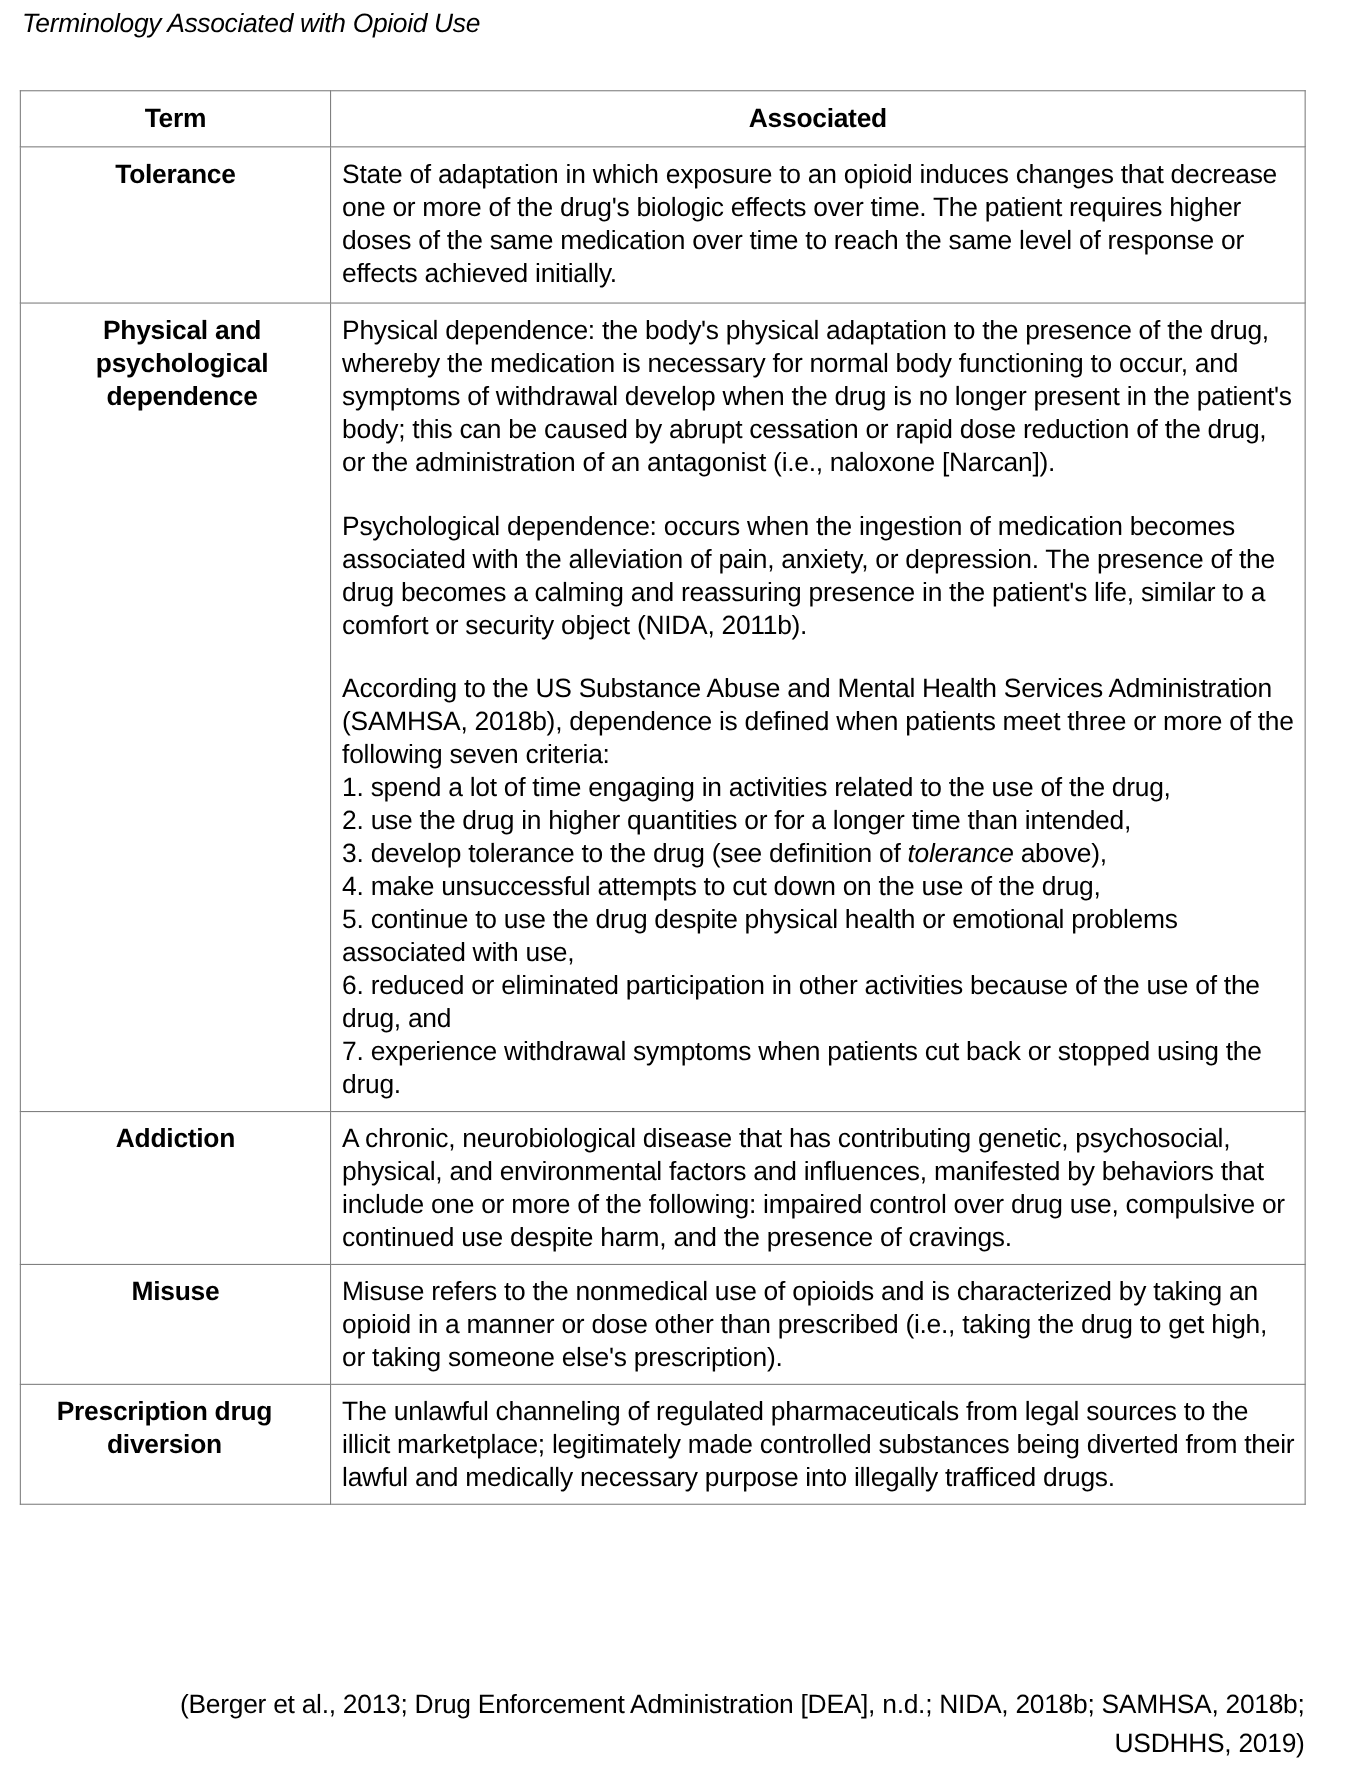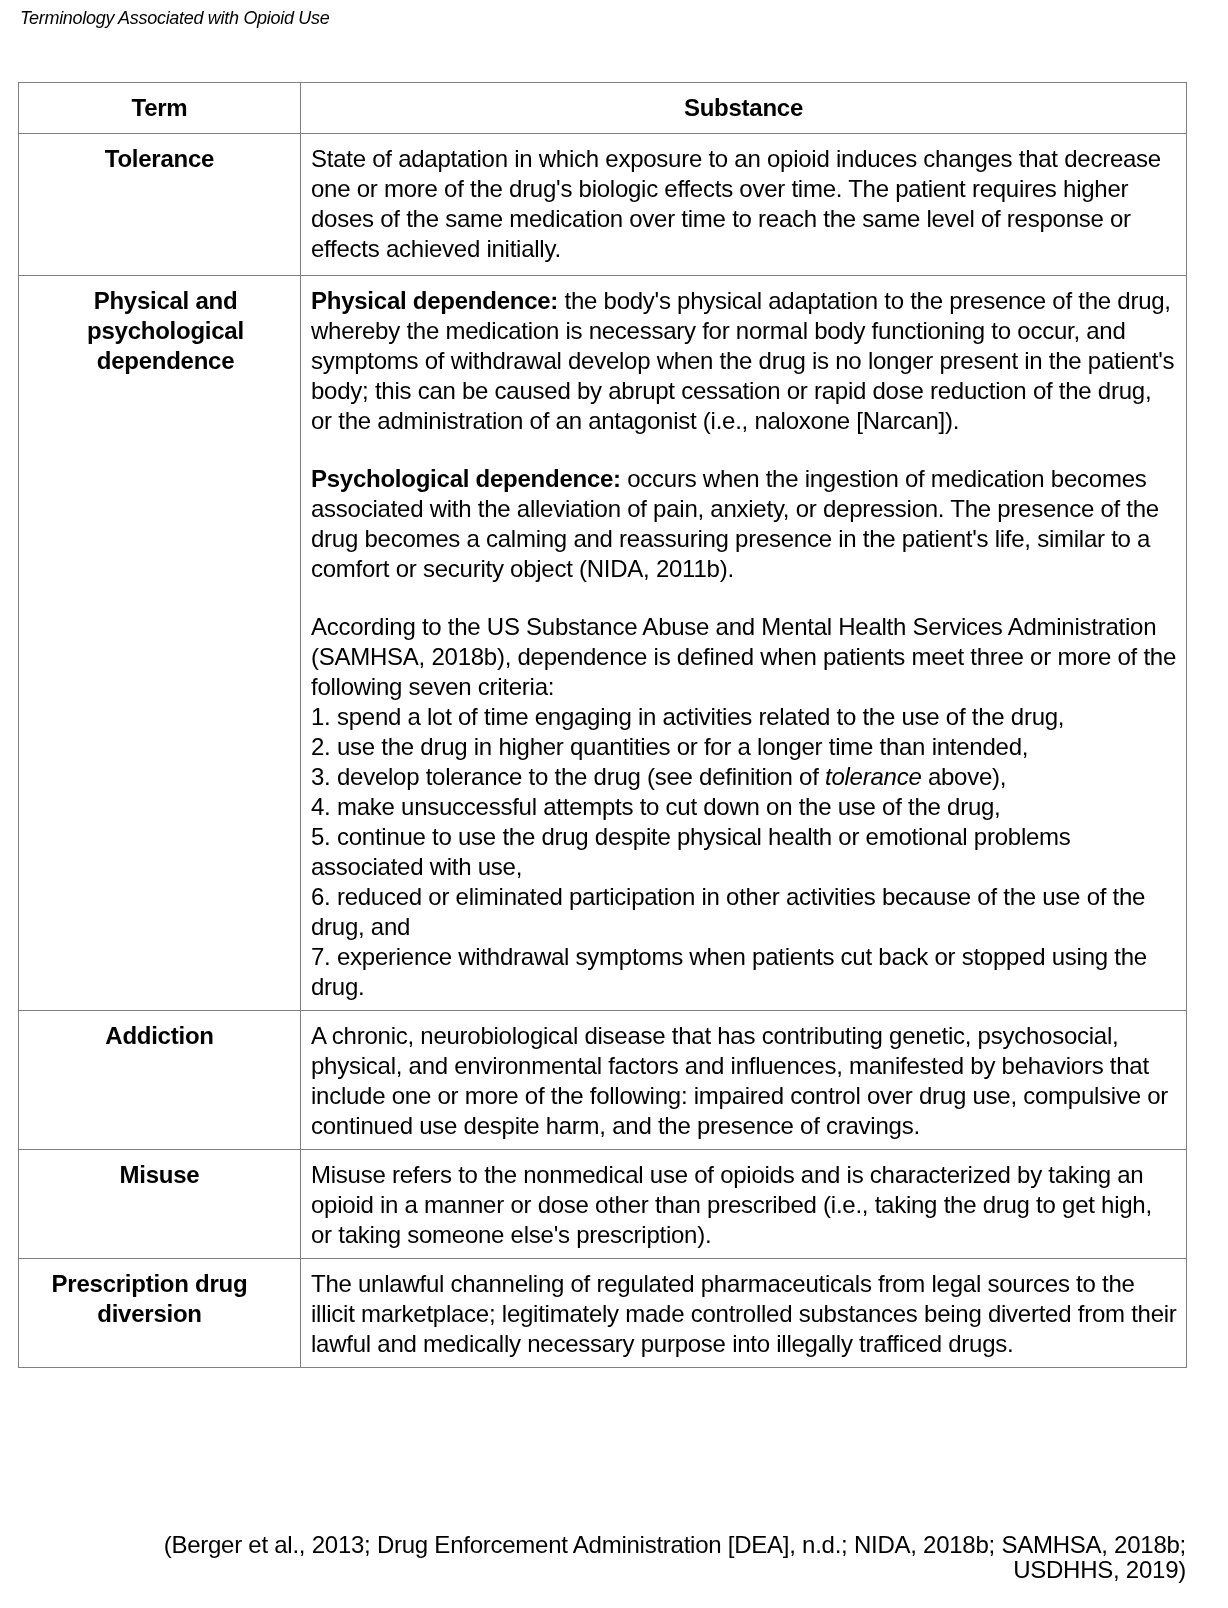--- a/index.html
+++ b/index.html
@@ -2,60 +2,60 @@
 <html><head>
 <meta charset="utf-8">
 <style>
   html, body { margin: 0; padding: 0; background: #ffffff; }
   body {
     width: 1228px; height: 1608px; position: relative; overflow: hidden;
     font-family: "Liberation Sans", sans-serif; color: #000;
   }
   .title {
     position: absolute; left: 20px; top: 8px;
-    font-size: 18px; font-style: italic; letter-spacing: -0.3px;
+    font-size: 24px; font-style: italic; letter-spacing: -0.3px;
   }
   table.terms {
     position: absolute; left: 18px; top: 82px;
     width: 1168px; border-collapse: collapse; table-layout: fixed;
   }
   table.terms td, table.terms th {
     border: 1.5px solid #808080; vertical-align: top;
     font-size: 24px; line-height: 30px; letter-spacing: -0.25px;
   }
   col.c-term { width: 282px; }
   col.c-def { width: 886px; }
   th { font-weight: bold; text-align: center; height: 50px; padding: 0; vertical-align: middle !important; }
   td.term { font-weight: bold; text-align: center; padding: 10px 10px 8px 10px; }
   td.term.left { text-align: left; padding-left: 10px; }
   td.def { padding: 10px 8px 8px 10px; }
   .para { margin: 0; }
   .para + .para { margin-top: 28px; }
-  .lead { font-weight: bold; text-align: center; }
+  .lead { font-weight: normal; text-align: center; }
   .crit { display: block; }
   em { font-style: italic; }
   .cite {
     position: absolute; right: 42px; top: 1532px; width: 1100px;
-    text-align: right; font-size: 24px; line-height: 25px; letter-spacing: -0.25px;
+    text-align: right; font-size: 24px; line-height: 36px; letter-spacing: -0.25px;
   }
 </style>
 </head>
 <body>
 
 <div class="title">Terminology Associated with Opioid Use</div>
 
 <table class="terms">
   <colgroup>
       <col class="c-term">
       <col class="c-def">
     </colgroup>
   <thead>
     <tr>
       <th>Term</th>
-      <th>Substance</th>
+      <th>Associated</th>
     </tr>
   </thead>
   <tbody>
     <tr style="height:142px">
       <td class="term">Tolerance</td>
       <td class="def">State of adaptation in which exposure to an opioid induces changes that decrease one or more of the drug's biologic effects over time. The patient requires higher doses of the same medication over time to reach the same level of response or effects achieved initially.</td>
     </tr>
     <tr>
       <td class="term" style="padding-left:52px;padding-right:40px;">Physical and psychological dependence</td>
       <td class="def">

